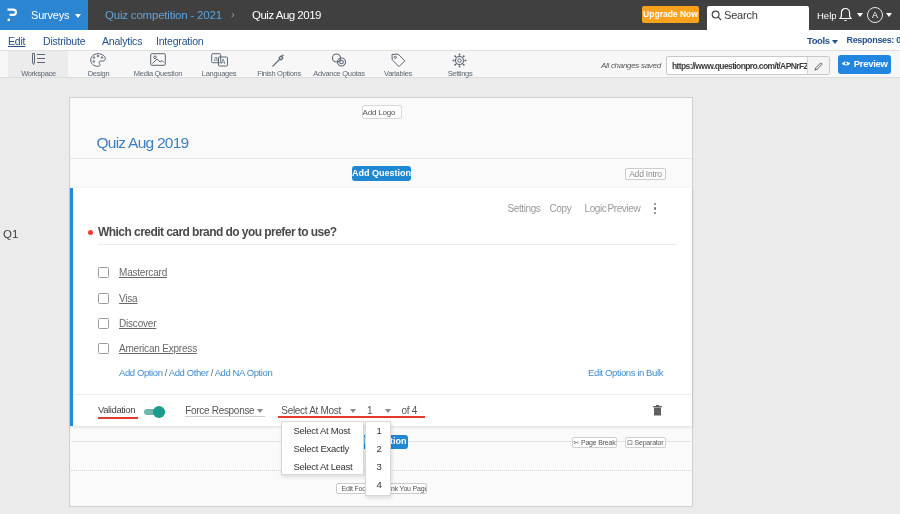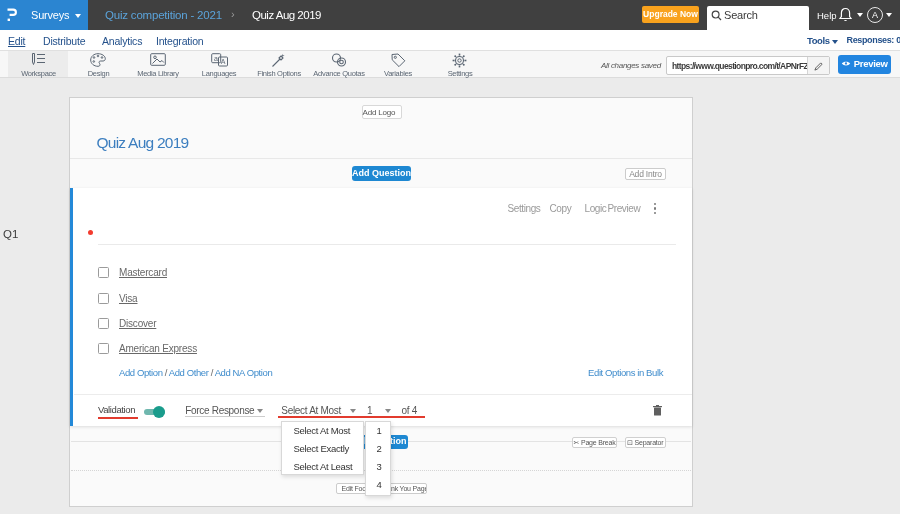--- a/index.html
+++ b/index.html
@@ -121,21 +121,21 @@
   <a href="#" style="left:102px;">Analytics</a>
   <a href="#" style="left:156px;">Integration</a>
   <a href="#" style="left:807px; font-weight:bold; font-size:9.5px; letter-spacing:-0.4px;">Tools <span class="caret-g" style="border-top-color:#24518b;"></span></a>
   <a href="#" style="left:846.5px; font-weight:bold; font-size:9px; letter-spacing:-0.35px;">Responses: 0</a>
 </div>
 
 <div class="toolbar">
   <div class="wscell"></div>
   <div class="tlabel" style="left:-1.5px;">Workspace</div>
   <div class="tlabel" style="left:58.5px;">Design</div>
-  <div class="tlabel" style="left:118px;">Media Library</div>
+  <div class="tlabel" style="left:118px;">Media Question</div>
   <div class="tlabel" style="left:179px;">Languages</div>
   <div class="tlabel" style="left:239px;">Finish Options</div>
   <div class="tlabel" style="left:299px;">Advance Quotas</div>
   <div class="tlabel" style="left:358px;">Variables</div>
   <div class="tlabel" style="left:420px;">Settings</div>
 
   <svg class="ticon" style="left:30px;" width="17" height="14" viewBox="0 0 17 14">
       <g stroke="#5b6673" stroke-width="1" fill="none">
         <path d="M2.5 0.5 L4.5 0.5 L4.5 9 L3.5 11.5 L2.5 9 Z"></path>
         <line x1="7" y1="1.5" x2="15" y2="1.5"></line>
@@ -229,20 +229,21 @@
   <div class="qlinks" style="left:438px;">Settings</div>
   <div class="qlinks" style="left:480px;">Copy</div>
   <div class="qlinks" style="left:508px;margin-left:7px;">Logic</div>
   <div class="qlinks" style="left:538px;">Preview</div>
   <div class="kebab">
       <div></div>
       <div></div>
       <div></div>
     </div>
   <div class="star"></div>
+  <div class="qtext">Which credit card brand do you prefer to use?</div>
   <div class="qunderline"></div>
 
   <div class="cb" style="top:169.5px;"></div>
   <div class="cblab" style="top:169.5px;">Mastercard</div>
   <div class="cb" style="top:195px;"></div>
   <div class="cblab" style="top:195px;">Visa</div>
   <div class="cb" style="top:220.5px;"></div>
   <div class="cblab" style="top:220.5px;">Discover</div>
   <div class="cb" style="top:245.5px;"></div>
   <div class="cblab" style="top:245.5px;">American Express</div>

